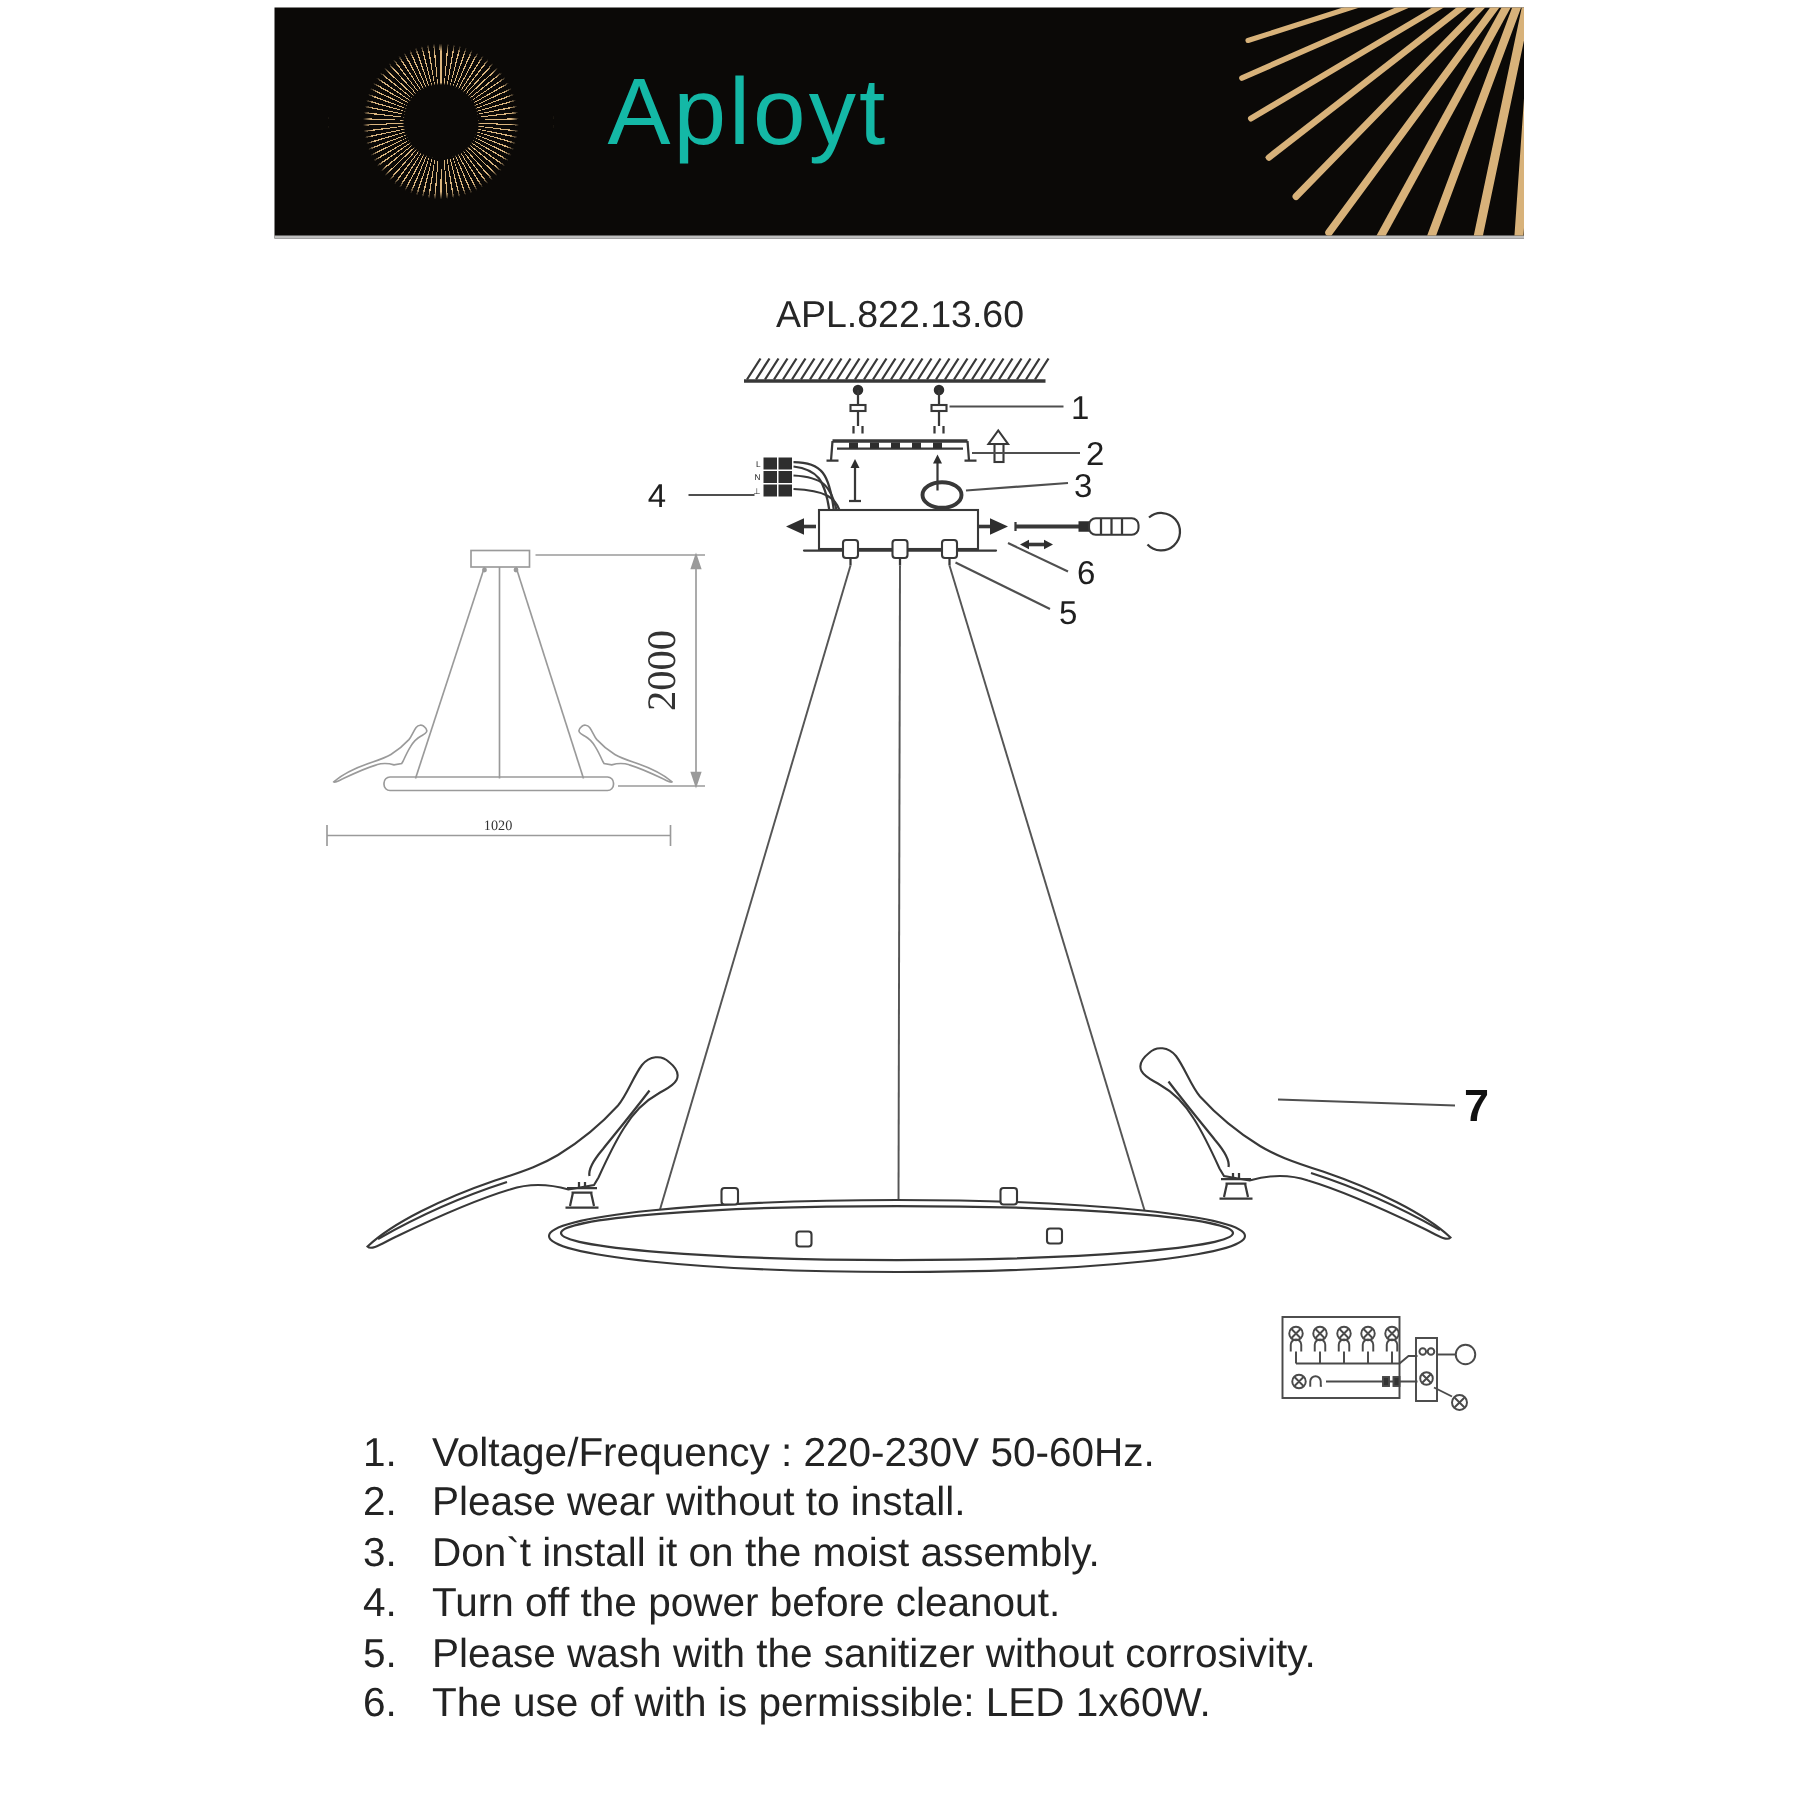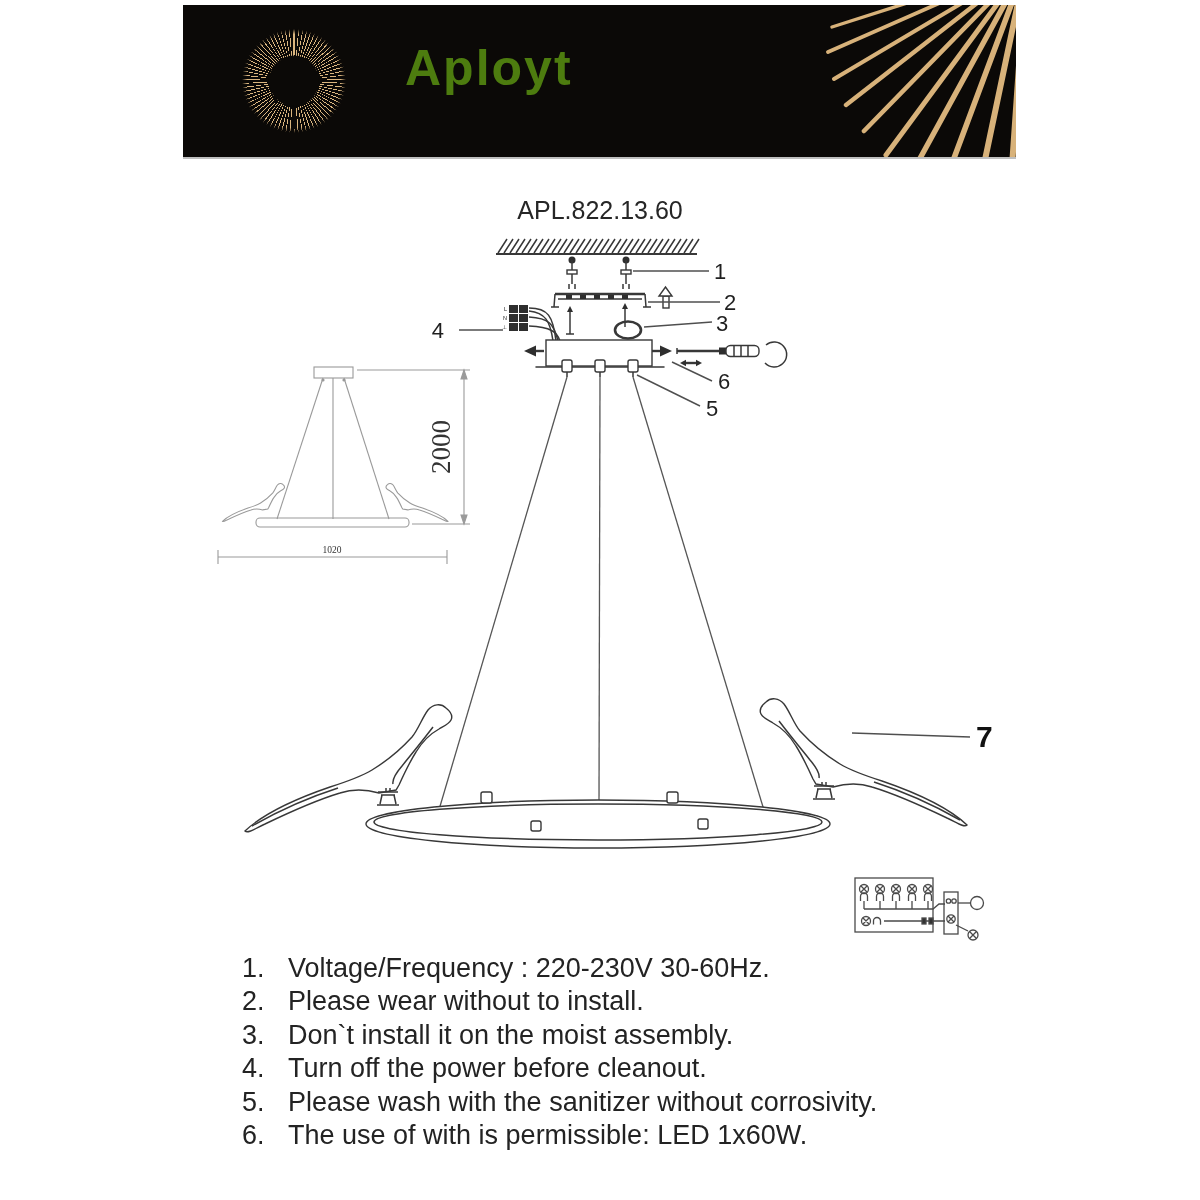--- a/index.html
+++ b/index.html
@@ -6,22 +6,22 @@
   #page{position:relative;width:1200px;height:1200px;background:#ffffff;overflow:hidden;
         font-family:"Liberation Sans",sans-serif;}
   
   #banner{position:absolute;left:183px;top:5px;width:833px;height:152px;background:#0b0907;
           border-bottom:2px solid #bfbfbf;}
   #sunburst{position:absolute;left:36px;top:1px;width:150px;height:150px;border-radius:50%;
     background:
       radial-gradient(circle at 50% 50%, #0b0907 0 23%, rgba(11,9,7,0) 24.5%),
       radial-gradient(circle at 50% 50%, rgba(11,9,7,0) 0 44%, #0b0907 49%),
       repeating-conic-gradient(#dab57f 0deg 1.1deg, rgba(11,9,7,0) 1.1deg 4.6deg);}
-  #brand{position:absolute;left:222px;top:34px;color:#4d7c0f;font-size:50px;
-         letter-spacing:2px;font-weight:700;}
+  #brand{position:absolute;left:222px;top:34px;color:#14b8a6;font-size:63px;
+         letter-spacing:2px;font-weight:400;}
   #rays{position:absolute;right:0;top:0;width:320px;height:152px;}
   
   #title1{position:absolute;left:0;top:164px;width:1200px;text-align:center;
           font-size:27px;color:#262626;}
   #title2{position:absolute;left:0;top:196px;width:1200px;text-align:center;
           font-size:25px;color:#262626;}
   
   #drawing{position:absolute;left:0;top:0;width:1200px;height:1200px;}
   .lw{stroke:#383838;fill:none;stroke-width:1.5;}
   .lw2{stroke:#383838;fill:none;stroke-width:2.4;}
@@ -296,21 +296,21 @@
       <circle cx="977" cy="903" r="6.5"></circle>
       <line x1="956" y1="925" x2="968" y2="931"></line>
       <circle cx="973" cy="935" r="5"></circle>
       <path d="M969.8 931.8 l6.4 6.4 M976.2 931.8 l-6.4 6.4"></path>
     </g>
   </svg>
 
   <div id="list">
     <div class="li">
       <span class="num">1.</span>
-      <span>Voltage/Frequency : 220-230V 30-60Hz.</span>
+      <span>Voltage/Frequency : 220-230V 50-60Hz.</span>
     </div>
     <div class="li">
       <span class="num">2.</span>
       <span>Please wear without to install.</span>
     </div>
     <div class="li">
       <span class="num">3.</span>
       <span>Don`t install it on the moist assembly.</span>
     </div>
     <div class="li">

